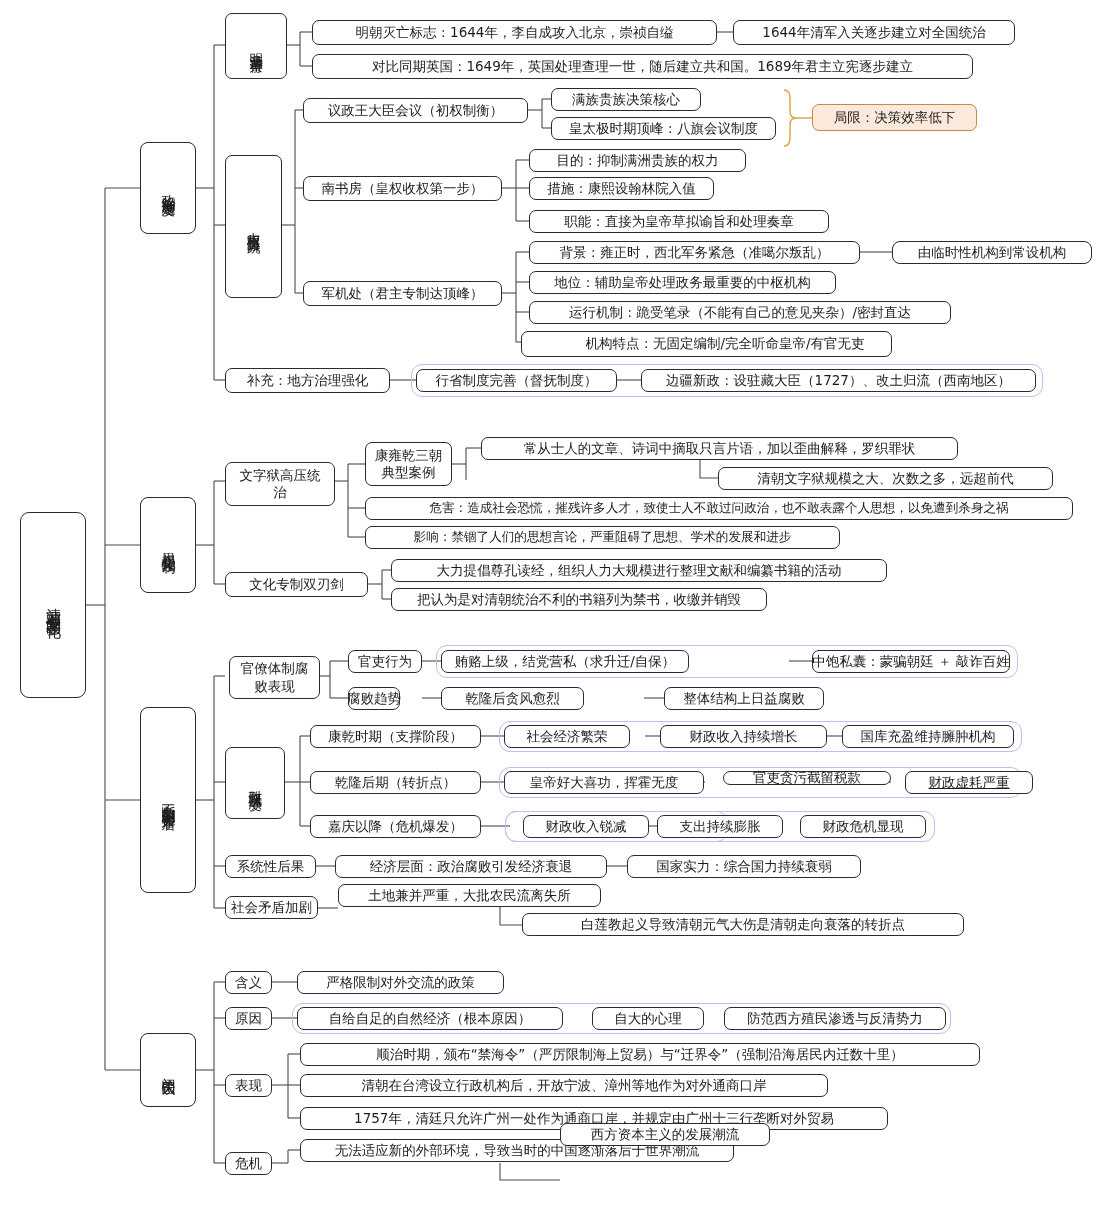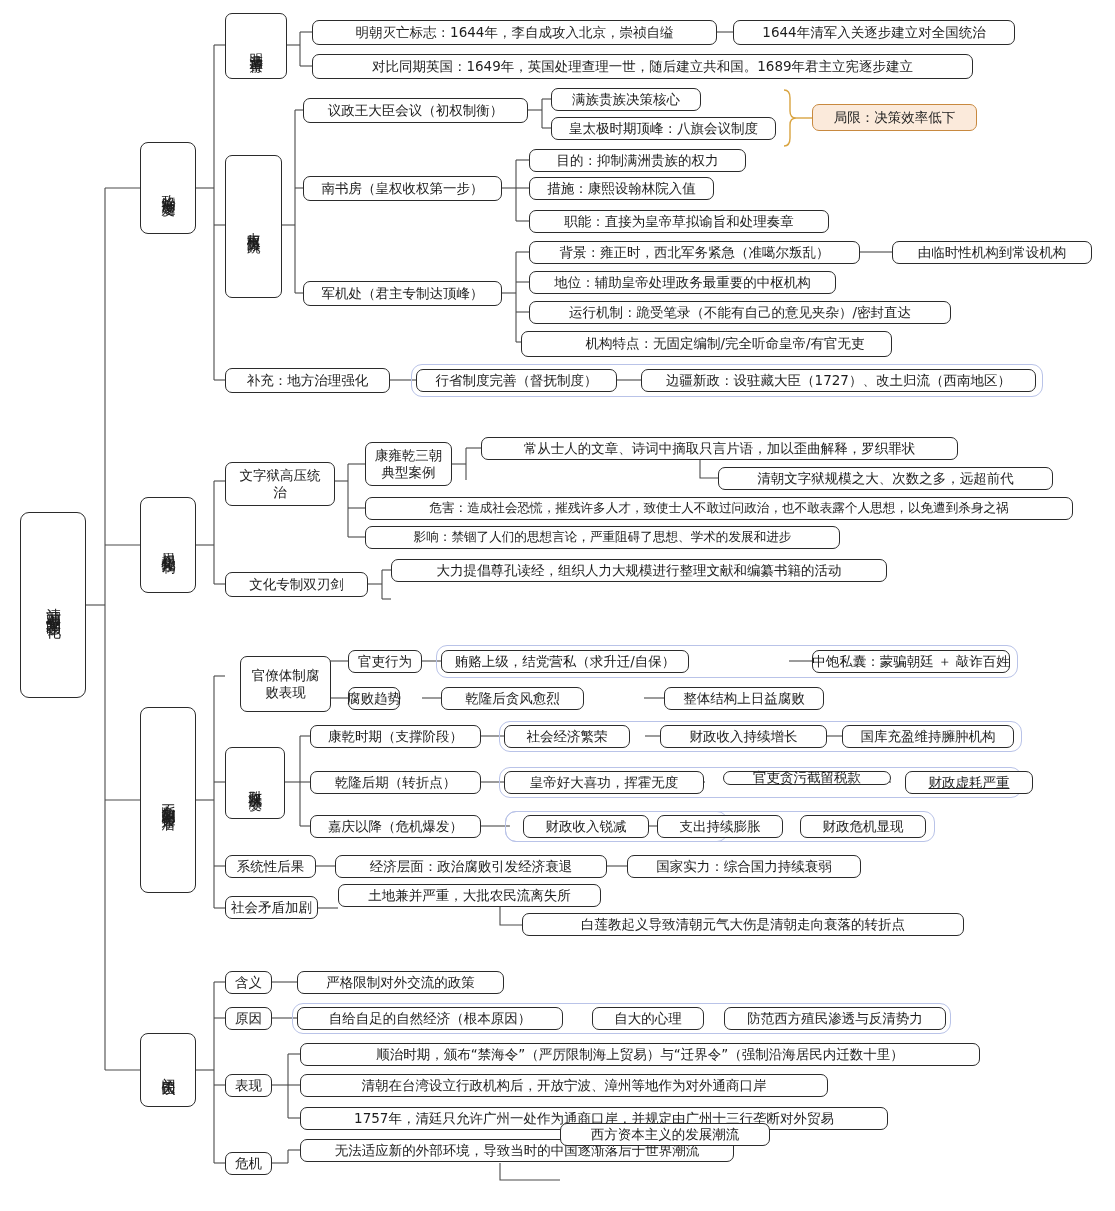--- a/index.html
+++ b/index.html
@@ -226,40 +226,41 @@
   <div class="node" style="left:551px;top:117px;width:225px;height:23px;">皇太极时期顶峰：八旗会议制度</div>
   <div class="node hl" style="left:812px;top:104px;width:165px;height:27px;">局限：决策效率低下</div>
 
   <div class="node" style="left:303px;top:176px;width:199px;height:25px;">南书房（皇权收权第一步）</div>
   <div class="node" style="left:529px;top:149px;width:217px;height:23px;">目的：抑制满洲贵族的权力</div>
   <div class="node" style="left:529px;top:177px;width:185px;height:23px;">措施：康熙设翰林院入值</div>
   <div class="node" style="left:529px;top:210px;width:300px;height:23px;">职能：直接为皇帝草拟谕旨和处理奏章</div>
 
   <div class="node" style="left:303px;top:281px;width:199px;height:25px;">军机处（君主专制达顶峰）</div>
   <div class="node" style="left:529px;top:241px;width:331px;height:23px;">背景：雍正时，西北军务紧急（准噶尔叛乱）</div>
-  <div class="node" style="left:892px;top:241px;width:200px;height:23px;">由临时性机构到常设机构</div>
+  <div class="node" style="left:892px;top:241px;width:200px;height:23px;border-radius:8px;">由临时性机构到常设机构</div>
   <div class="node" style="left:529px;top:271px;width:307px;height:23px;">地位：辅助皇帝处理政务最重要的中枢机构</div>
   <div class="node" style="left:529px;top:301px;width:422px;height:23px;">运行机制：跪受笔录（不能有自己的意见夹杂）/密封直达</div>
   <div class="node" style="left:521px;top:331px;width:371px;height:26px;padding-left:44px;">机构特点：无固定编制/完全听命皇帝/有官无吏</div>
 
   <div class="node" style="left:225px;top:368px;width:165px;height:25px;">补充：地方治理强化</div>
   <div class="node" style="left:416px;top:369px;width:201px;height:23px;">行省制度完善（督抚制度）</div>
   <div class="node" style="left:641px;top:369px;width:395px;height:23px;">边疆新政：设驻藏大臣（1727）、改土归流（西南地区）</div>
 
   <div class="node wrap" style="left:225px;top:462px;width:110px;height:44px;">文字狱高压统治</div>
   <div class="node wrap" style="left:365px;top:442px;width:87px;height:44px;">康雍乾三朝典型案例</div>
   <div class="node" style="left:481px;top:437px;width:477px;height:23px;">常从士人的文章、诗词中摘取只言片语，加以歪曲解释，罗织罪状</div>
   <div class="node" style="left:718px;top:467px;width:335px;height:23px;">清朝文字狱规模之大、次数之多，远超前代</div>
   <div class="node small" style="left:365px;top:497px;width:708px;height:23px;">危害：造成社会恐慌，摧残许多人才，致使士人不敢过问政治，也不敢表露个人思想，以免遭到杀身之祸</div>
   <div class="node small" style="left:365px;top:526px;width:475px;height:23px;">影响：禁锢了人们的思想言论，严重阻碍了思想、学术的发展和进步</div>
 
   <div class="node" style="left:225px;top:572px;width:143px;height:25px;">文化专制双刃剑</div>
   <div class="node" style="left:391px;top:559px;width:496px;height:23px;">大力提倡尊孔读经，组织人力大规模进行整理文献和编纂书籍的活动</div>
-
-  <div class="node wrap" style="left:240px;top:656px;width:91px;height:56px;">官僚体制腐败表现</div>
+  <div class="node" style="left:391px;top:588px;width:376px;height:23px;">把认为是对清朝统治不利的书籍列为禁书，收缴并销毁</div>
+
+  <div class="node wrap" style="left:229px;top:656px;width:91px;height:43px;">官僚体制腐败表现</div>
   <div class="node" style="left:348px;top:650px;width:74px;height:23px;">官吏行为</div>
   <div class="node" style="left:441px;top:650px;width:248px;height:23px;">贿赂上级，结党营私（求升迁/自保）</div>
   <div class="node" style="left:812px;top:650px;width:198px;height:23px;">中饱私囊：蒙骗朝廷 ＋ 敲诈百姓</div>
   <div class="node" style="left:348px;top:687px;width:52px;height:23px;">腐败趋势</div>
   <div class="node" style="left:441px;top:687px;width:143px;height:23px;">乾隆后贪风愈烈</div>
   <div class="node" style="left:664px;top:687px;width:160px;height:23px;">整体结构上日益腐败</div>
 
   <div class="node wrap vert" style="left:225px;top:747px;width:60px;height:72px;">财政状况演变</div>
   <div class="node" style="left:310px;top:725px;width:171px;height:23px;">康乾时期（支撑阶段）</div>
   <div class="node" style="left:504px;top:725px;width:126px;height:23px;">社会经济繁荣</div>

